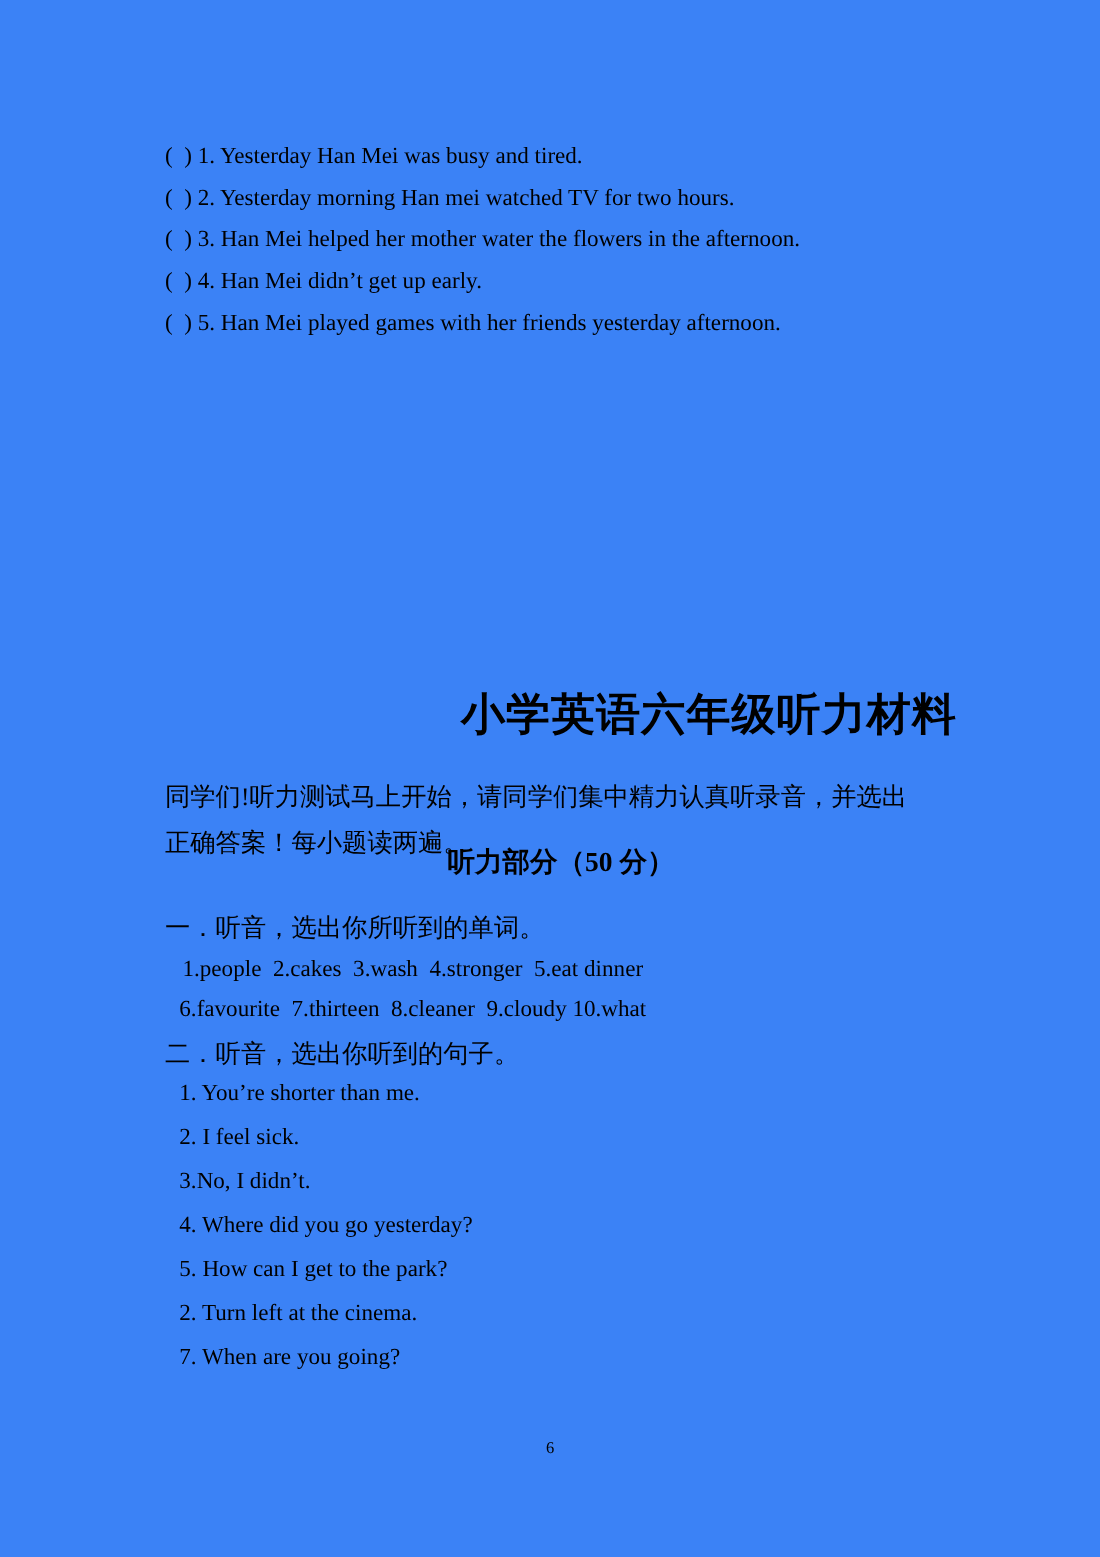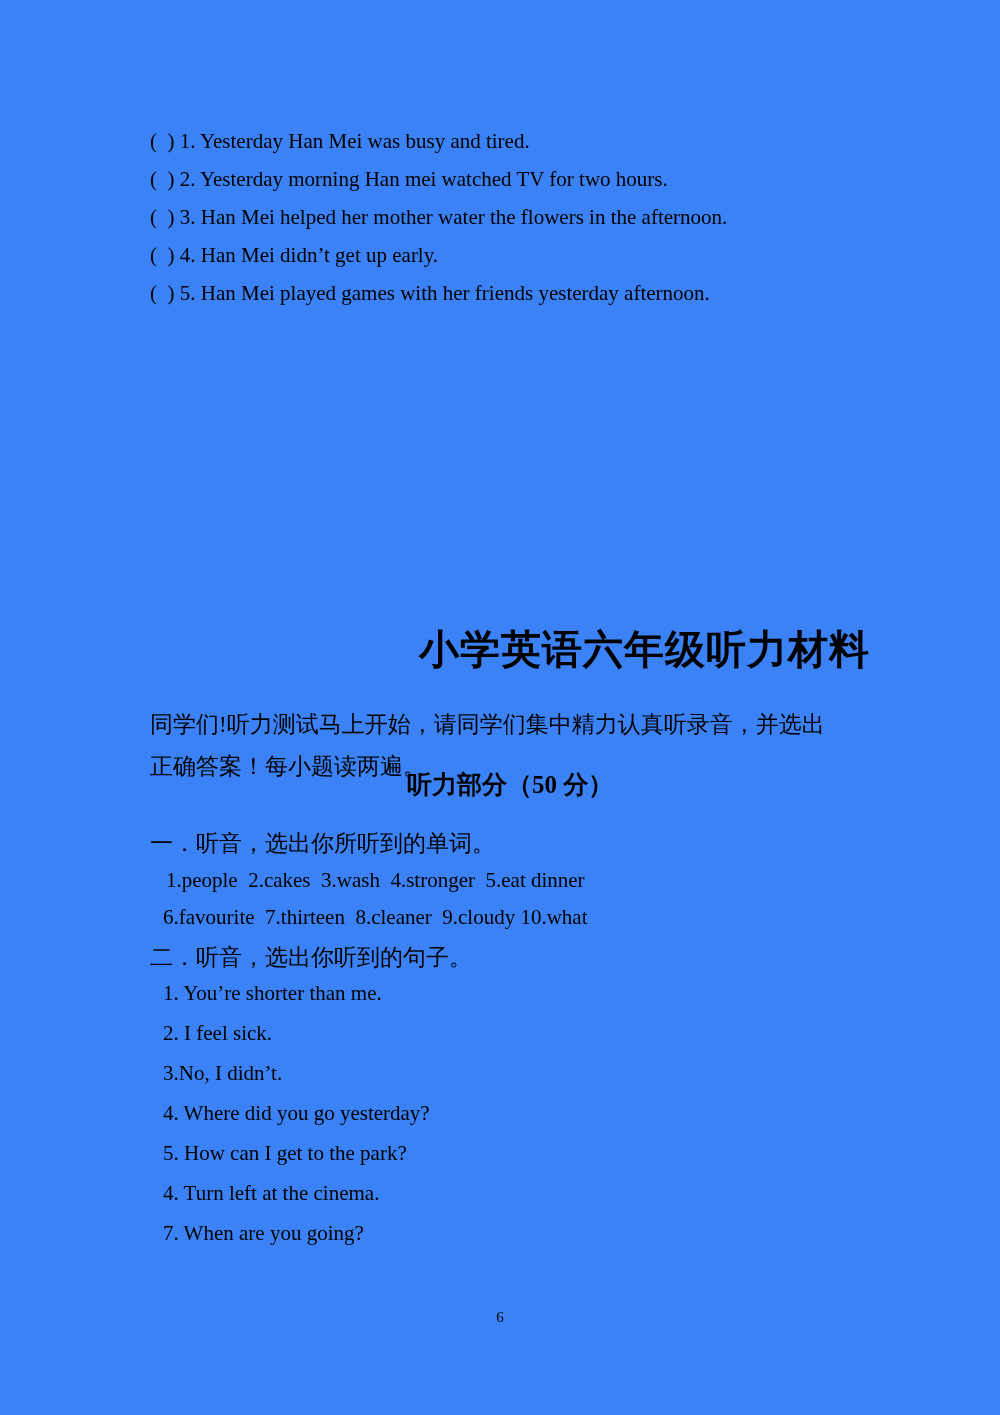--- a/index.html
+++ b/index.html
@@ -146,19 +146,19 @@
   </div>
 
   <div class="section-heading section-two-heading">二．听音，选出你听到的句子。</div>
 
   <div class="sentence-list">
     <div class="sentence-item">1. You’re shorter than me.</div>
     <div class="sentence-item">2. I feel sick.</div>
     <div class="sentence-item">3.No, I didn’t.</div>
     <div class="sentence-item">4. Where did you go yesterday?</div>
     <div class="sentence-item">5. How can I get to the park?</div>
-    <div class="sentence-item">4. Turn left at the cinema.</div>
+    <div class="sentence-item">2. Turn left at the cinema.</div>
     <div class="sentence-item">7. When are you going?</div>
   </div>
 
   <div class="page-number">6</div>
 
 </div>
 
 </body></html>

